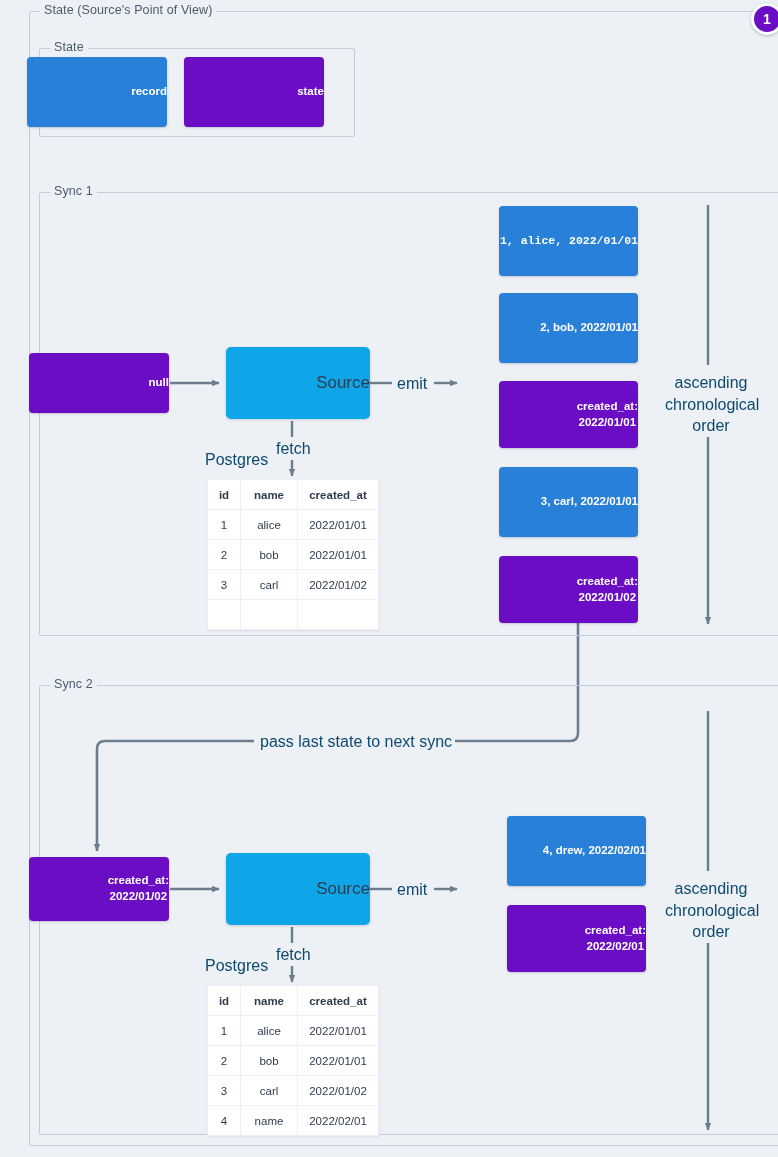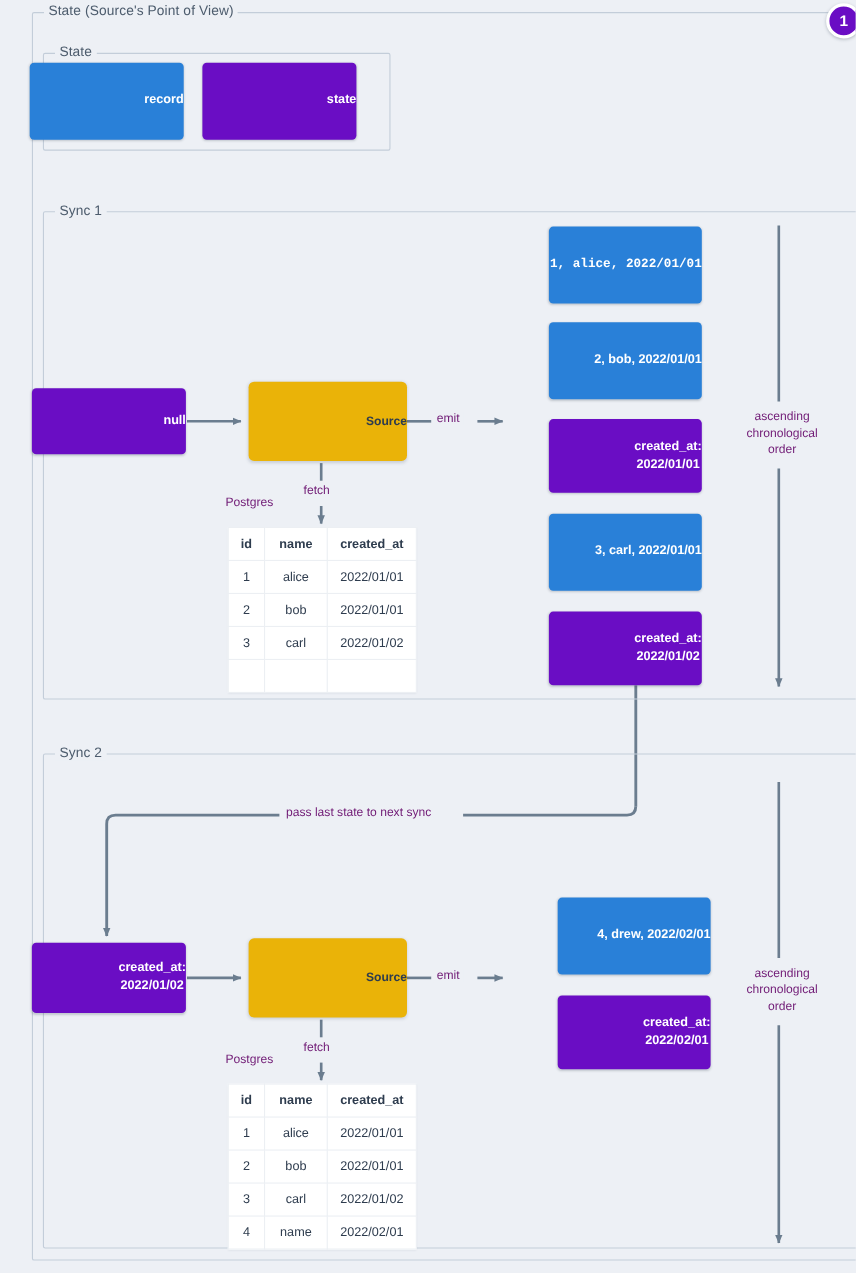--- a/index.html
+++ b/index.html
@@ -52,24 +52,24 @@
     border-radius: 4px;
     font-size: 11.5px;
     font-weight: bold;
     line-height: 1.35;
     color: #ffffff;
     box-shadow: 0 1px 2px rgba(40,55,75,0.22);
   }
   .node.record { background: #2980d8; }
   .node.state  { background: #6a0dc4; }
   .node.plain {
-    background: #eab308;
+    background: #0ea5e9;
     color: #2e3c4e;
-    font-weight: bold;
-    font-size: 11px;
+    font-weight: normal;
+    font-size: 17px;
     border-radius: 5px;
     box-shadow: 0 1px 3px rgba(40,55,75,0.18);
   }
 
   
   .db-table {
     position: absolute;
     border-collapse: collapse;
     background: #ffffff;
     font-size: 11.5px;
@@ -85,22 +85,22 @@
     background: #fff;
   }
   .db-table th { font-weight: bold; }
   .db-table .c-id { width: 32px; }
   .db-table .c-name { width: 56px; }
   .db-table .c-date { width: 80px; }
 
   
   .ftext {
     position: absolute;
-    font-size: 11px;
-    color: #701a75;
+    font-size: 16px;
+    color: #0c4a6e;
     white-space: nowrap;
   }
   .ftext.multi {
     white-space: normal;
     text-align: center;
     line-height: 1.35;
   }
   .ftext.edge {
     background: #edf0f5;
     padding: 0 3px;

